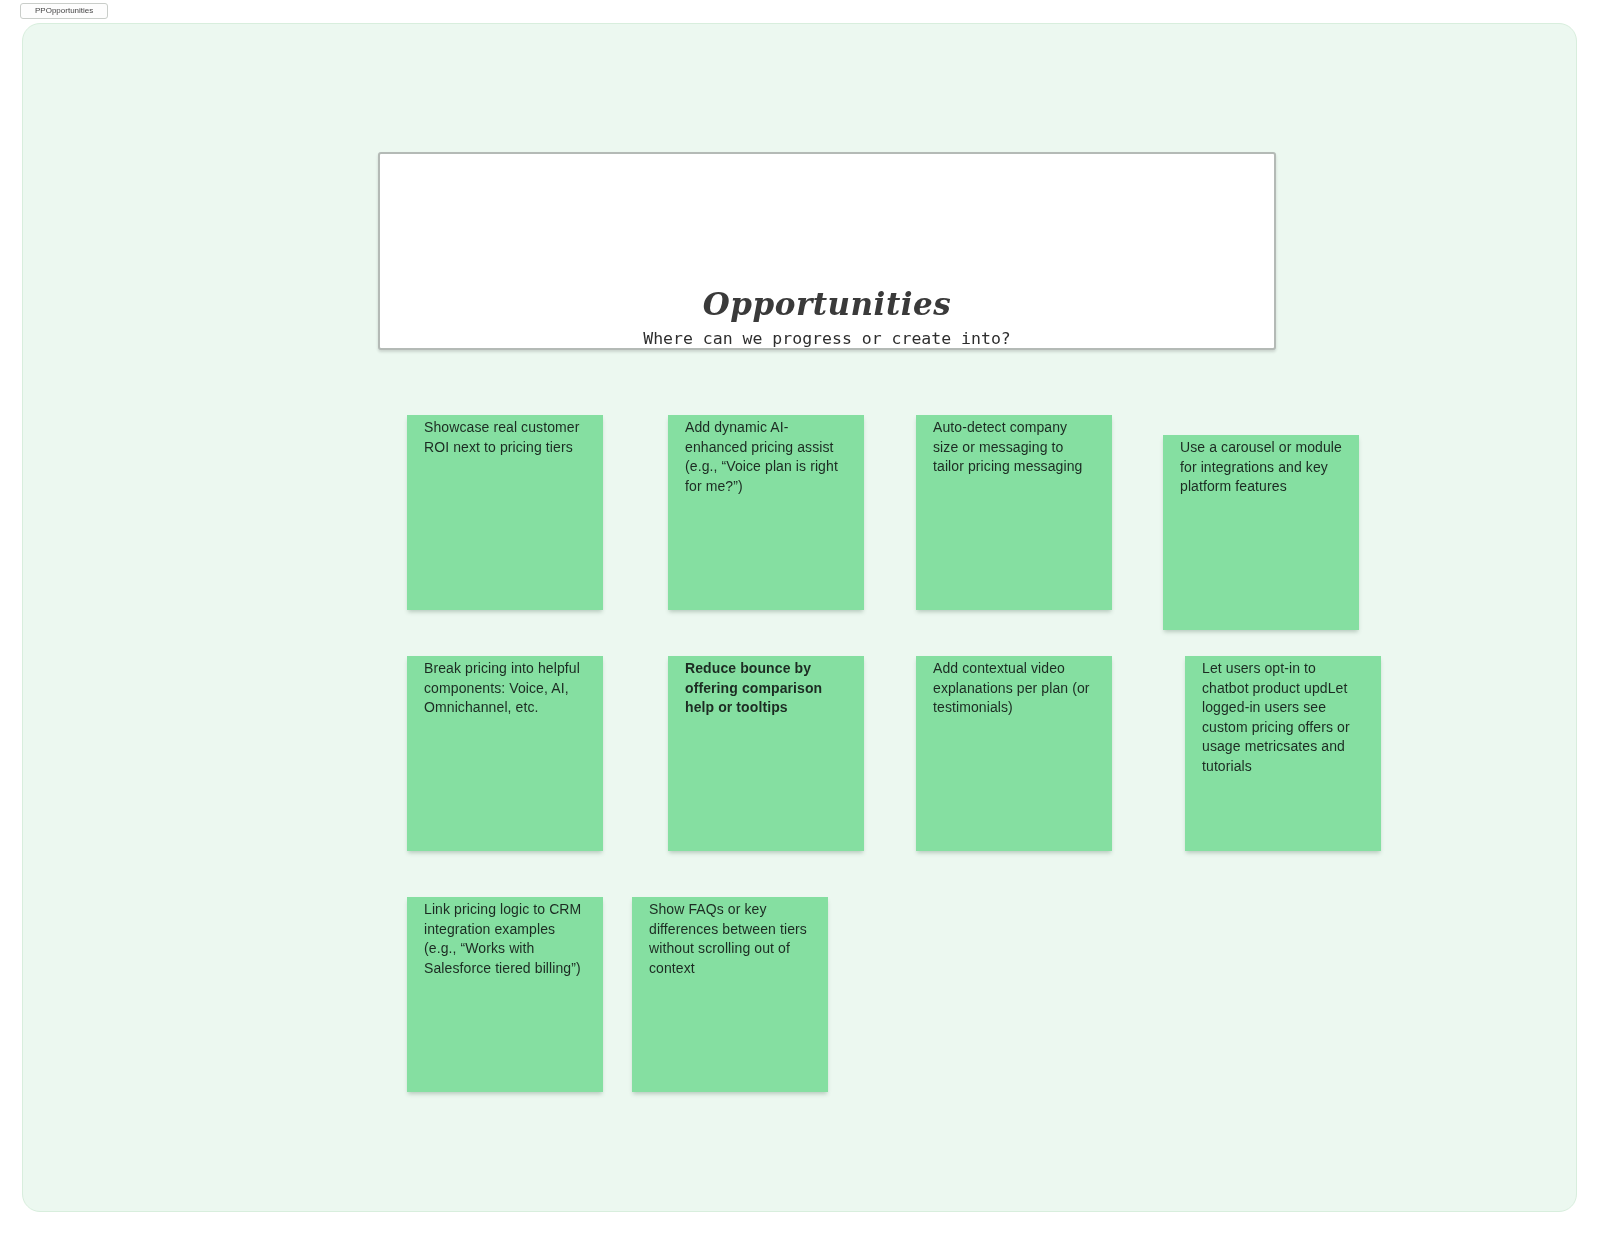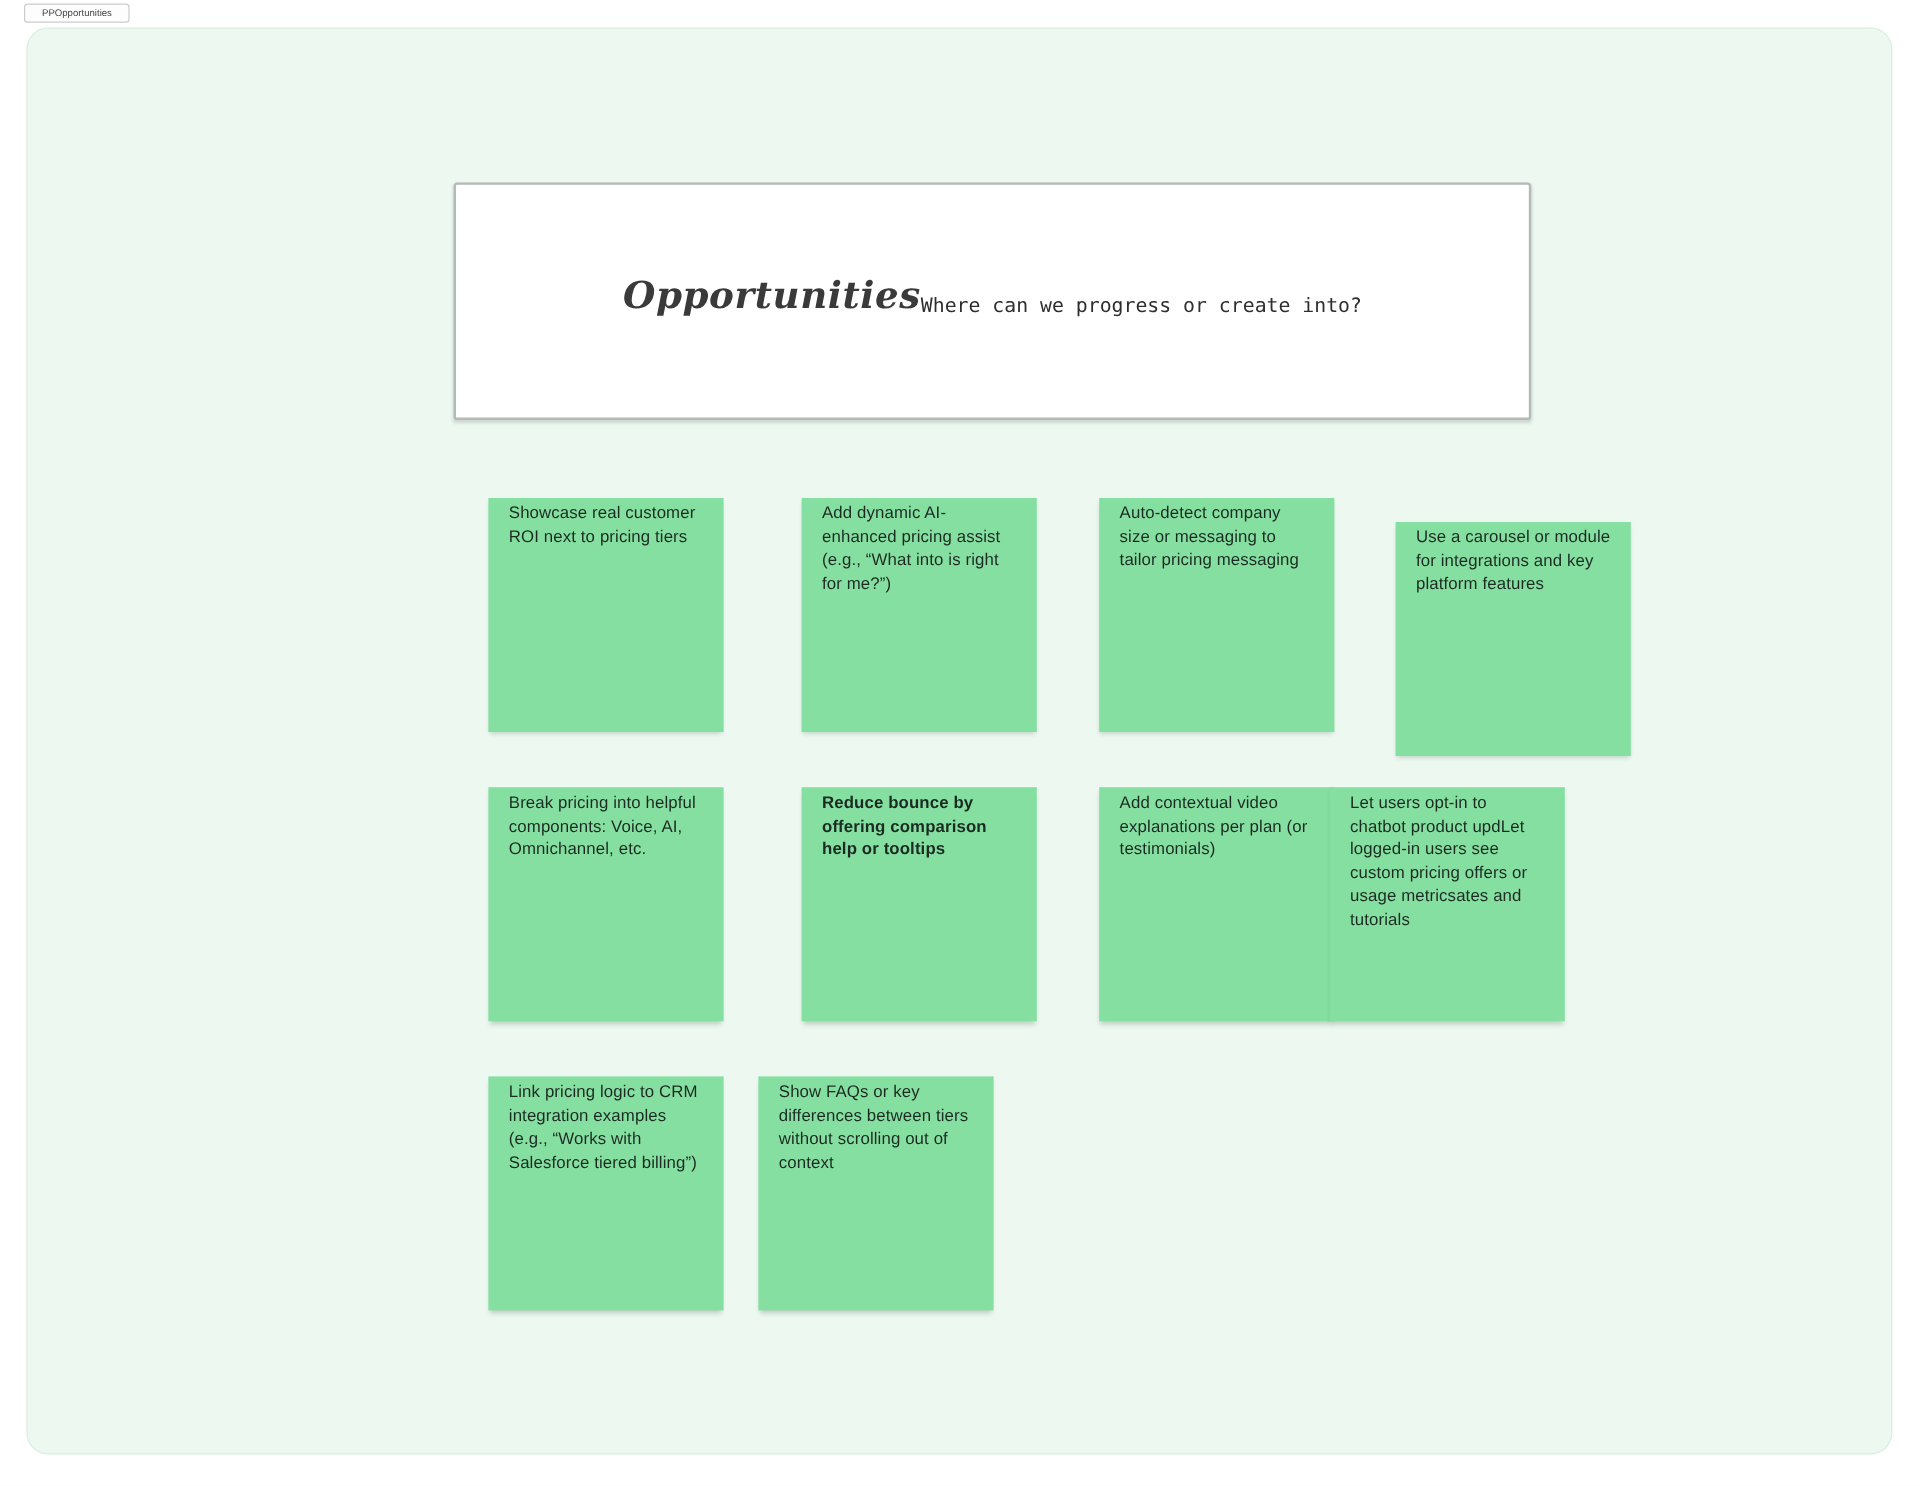--- a/index.html
+++ b/index.html
@@ -37,22 +37,22 @@
     z-index:1;
   }
 
   .header-card{
     position:absolute;left:378px;top:152px;
     width:898px;height:198px;
     background:#ffffff;
     border:2px solid var(--card-border);
     border-radius:3px;
     box-shadow:0 2px 3px rgba(0,0,0,0.14);
-    display:flex;
-    align-items:center;justify-content:center;
+    display:flex;flex-direction:column;
+    align-items:center;justify-content:flex-end;
     z-index:2;
     text-align:center;
   }
   .header-card .title{
     font-family:"DejaVu Serif", cursive;
     font-style:italic;
     font-weight:700;
     font-size:31px;
     letter-spacing:0.5px;
     color:var(--title-color);
@@ -82,41 +82,41 @@
   }
 
   
   .n0{left:407px;top:415px;}
   .n1{left:668px;top:415px;}
   .n2{left:916px;top:415px;}
   .n3{left:1163px;top:415px;margin-top:20px;}
   .n4{left:407px;top:656px;}
   .n5{left:668px;top:656px;font-weight:bold;}
   .n6{left:916px;top:656px;}
-  .n7{left:1108px;top:656px;}
+  .n7{left:1185px;top:656px;}
   .n8{left:407px;top:897px;}
   .n9{left:632px;top:897px;}
 </style>
 </head>
 <body>
 
 <div class="section-tab">PPOpportunities</div>
 
 <div class="section-canvas"></div>
 
 <div class="header-card">
   <div class="title">Opportunities</div>
   <div class="subtitle">Where can we progress or create into?</div>
 </div>
 
 <div class="sticky-note n0">
   <div class="note-text">Showcase real customer ROI next to pricing tiers</div>
 </div>
 <div class="sticky-note n1">
-  <div class="note-text">Add dynamic AI-enhanced pricing assist (e.g., “What into is right for me?”)</div>
+  <div class="note-text">Add dynamic AI-enhanced pricing assist (e.g., “Voice plan is right for me?”)</div>
 </div>
 <div class="sticky-note n2">
   <div class="note-text">Auto-detect company size or messaging to tailor pricing messaging</div>
 </div>
 <div class="sticky-note n3">
   <div class="note-text">Use a carousel or module for integrations and key platform features</div>
 </div>
 <div class="sticky-note n4">
   <div class="note-text">Break pricing into helpful components: Voice, AI, Omnichannel, etc.</div>
 </div>

